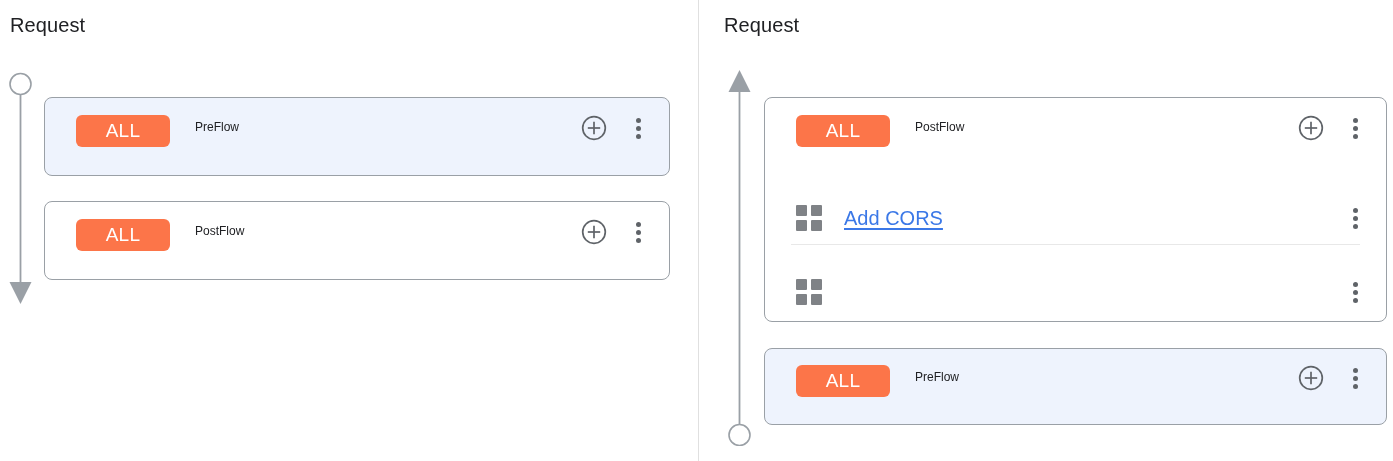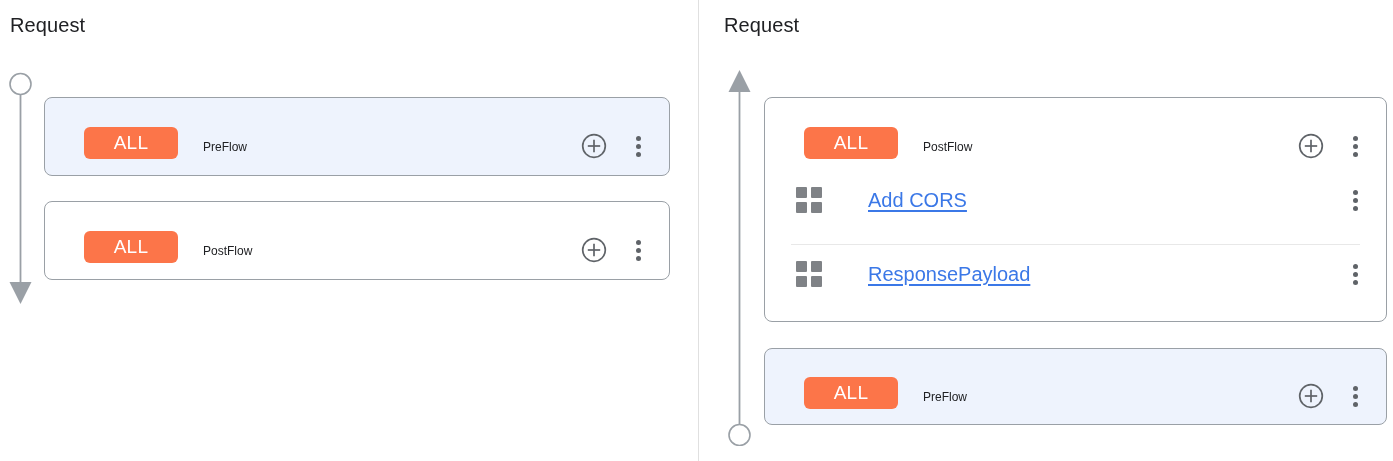--- a/index.html
+++ b/index.html
@@ -81,24 +81,24 @@
   #req-card-preflow  { left: 44px; top: 97px;  width: 626px; height: 79px; }
   #req-card-postflow { left: 44px; top: 201px; width: 626px; height: 79px; }
 
   
   #res-card-postflow { left: 65px; top: 97px;  width: 623px; height: 225px; }
   #res-card-preflow  { left: 65px; top: 348px; width: 623px; height: 77px; }
 
   
   .flow-row {
     position: absolute;
-    left: 8px;
+    left: 0;
     right: 0;
     display: flex;
-    align-items: flex-end;
+    align-items: flex-start;
     height: 44px;
   }
   #req-card-preflow  .flow-row { top: 17px; }
   #req-card-postflow .flow-row { top: 17px; }
   #res-card-postflow .flow-row { top: 17px; }
   #res-card-preflow  .flow-row { top: 16px; }
 
   .badge-all {
     margin-left: 31px;
     width: 94px;
@@ -163,22 +163,21 @@
     margin: 1.5px 0;
   }
 
   
   .policy-row {
     position: absolute;
     left: 0;
     right: 0;
     height: 44px;
     display: flex;
-    align-items: flex-start;
-    gap: 24px;
+    align-items: flex-end;
   }
   #res-policy-addcors         { top: 89px; }
   #res-policy-responsepayload { top: 163px; }
 
   .icon-grid {
     margin-left: 31px;
     width: 26px;
     height: 26px;
     display: grid;
     grid-template-columns: 11px 11px;
@@ -326,21 +325,20 @@
 
       <div class="policy-divider"></div>
 
       <div class="policy-row" id="res-policy-responsepayload">
         <div class="icon-grid">
           <span></span>
           <span></span>
           <span></span>
           <span></span>
         </div>
-        <a class="policy-link">ResponsePayload</a>
         <div class="icon-more">
           <i></i>
           <i></i>
           <i></i>
         </div>
       </div>
 
     </div>
 
     <div class="card selected" id="res-card-preflow">

